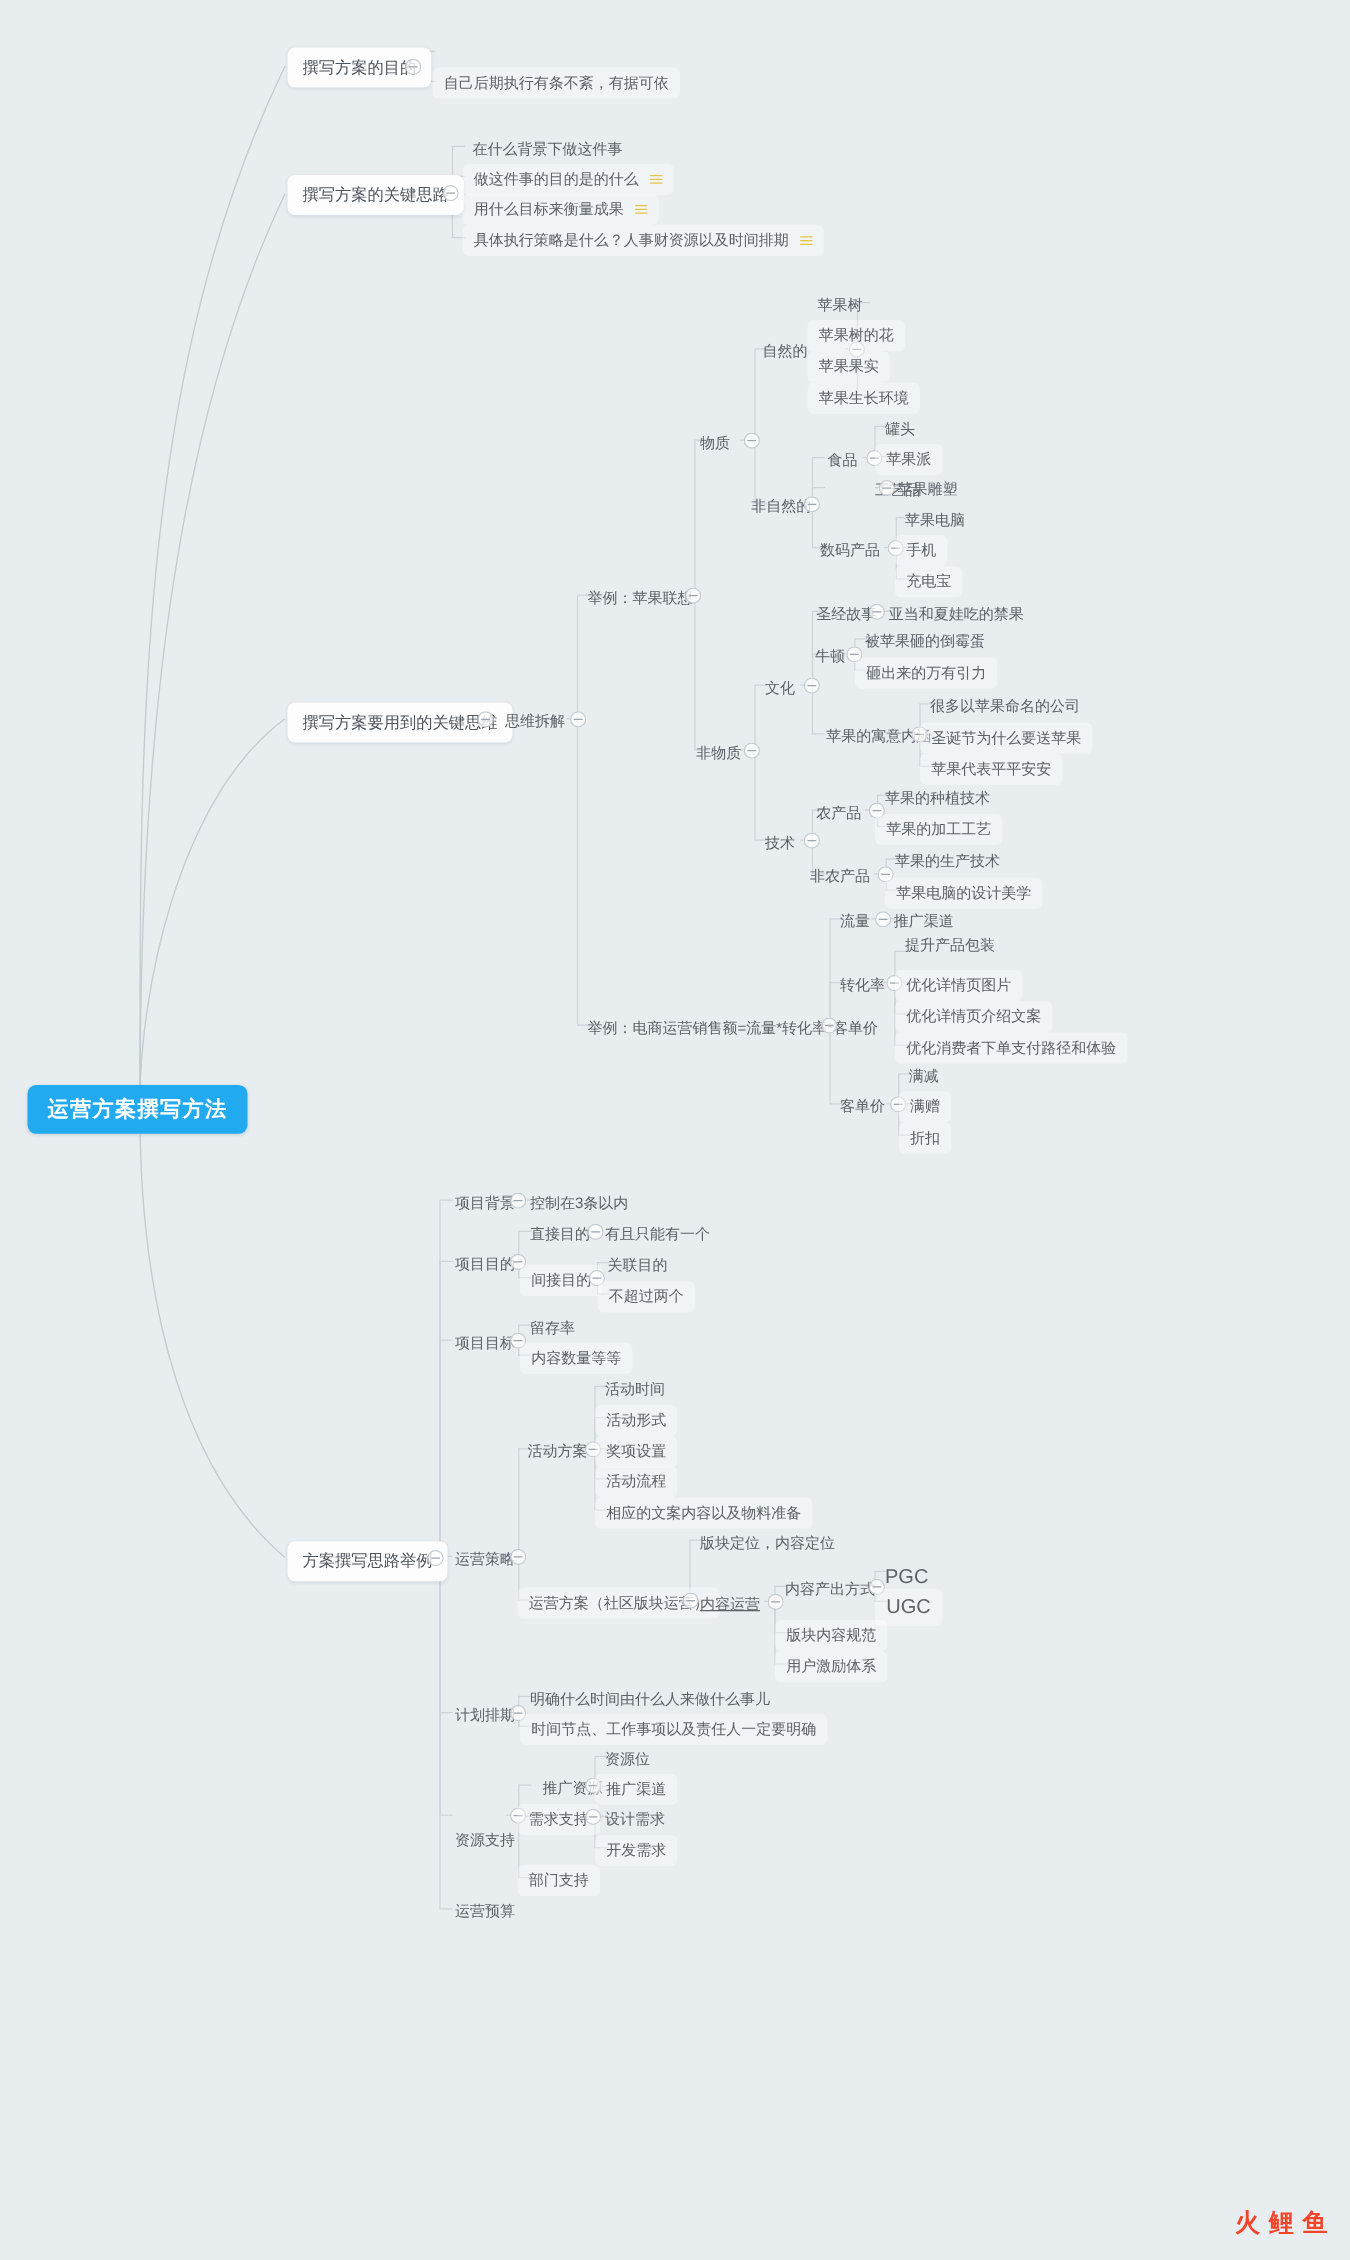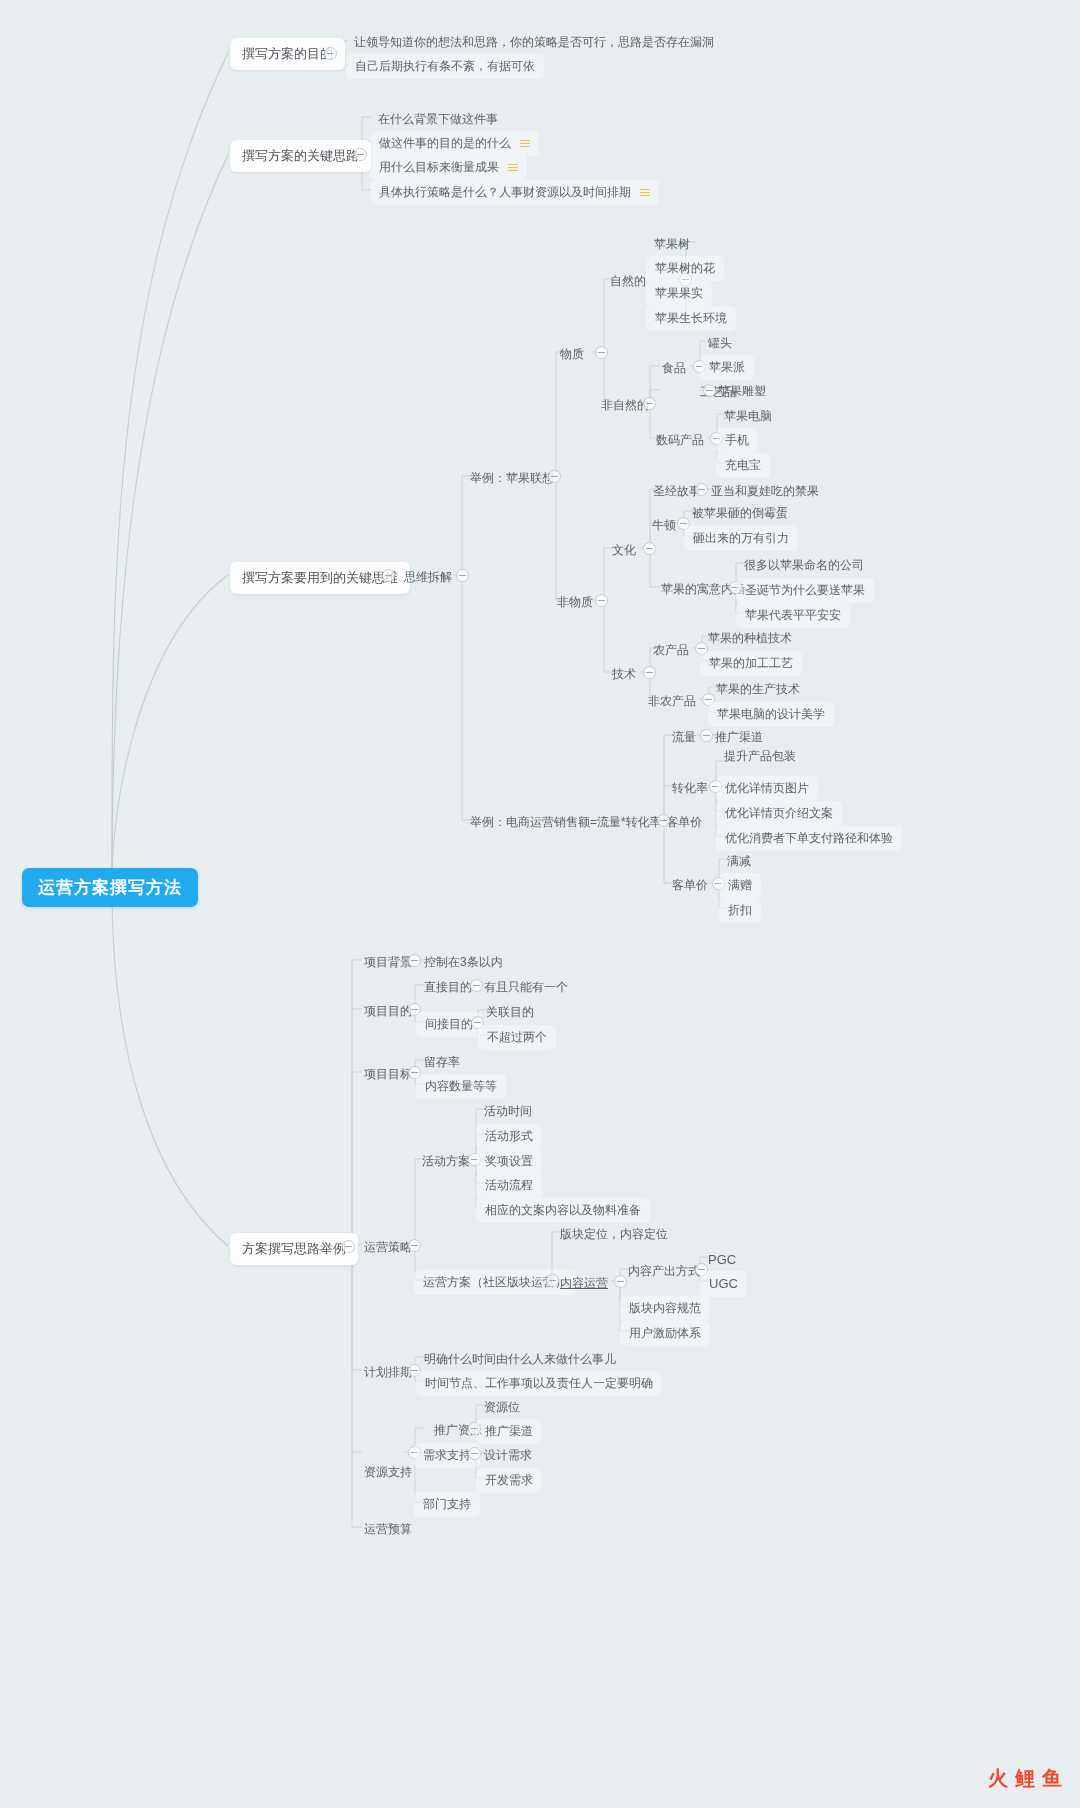--- a/index.html
+++ b/index.html
@@ -47,21 +47,21 @@
     background:transparent;
   }
   
   .n-card{
     background:rgba(255,255,255,.38);
     border-radius:5px;
     font-size:12px;
     padding:5px 9px;
     color:#5a6167;
   }
-  .n-sm{font-size:13px;}
+  .n-sm{font-size:16px;}
 
   
   .toggle{
     position:absolute;
     width:13px;height:13px;
     border-radius:50%;
     background:rgba(255,255,255,.75);
     box-shadow:0 0 0 1px rgba(150,165,178,.55) inset;
   }
   .toggle::before{
@@ -247,23 +247,20 @@
 
   <div class="node n-root" style="left:22px;top:868px;">
     <span>运营方案撰写方法</span>
   </div>
 
   <div class="node n-l1" style="left:230px;top:38px;">
     <span>撰写方案的目的</span>
   </div>
   <div class="toggle" style="left:324px;top:47px;"></div>
 
-  <div class="node n-plain" style="left:346px;top:30px;">
-    <span>让领导知道你的想法和思路，你的策略是否可行，思路是否存在漏洞</span>
-  </div>
   <div class="node n-card" style="left:346px;top:54px;">
     <span>自己后期执行有条不紊，有据可依</span>
   </div>
 
   <div class="node n-l1" style="left:230px;top:140px;">
     <span>撰写方案的关键思路</span>
   </div>
   <div class="toggle" style="left:354px;top:148px;"></div>
 
   <div class="node n-plain" style="left:370px;top:107px;">

